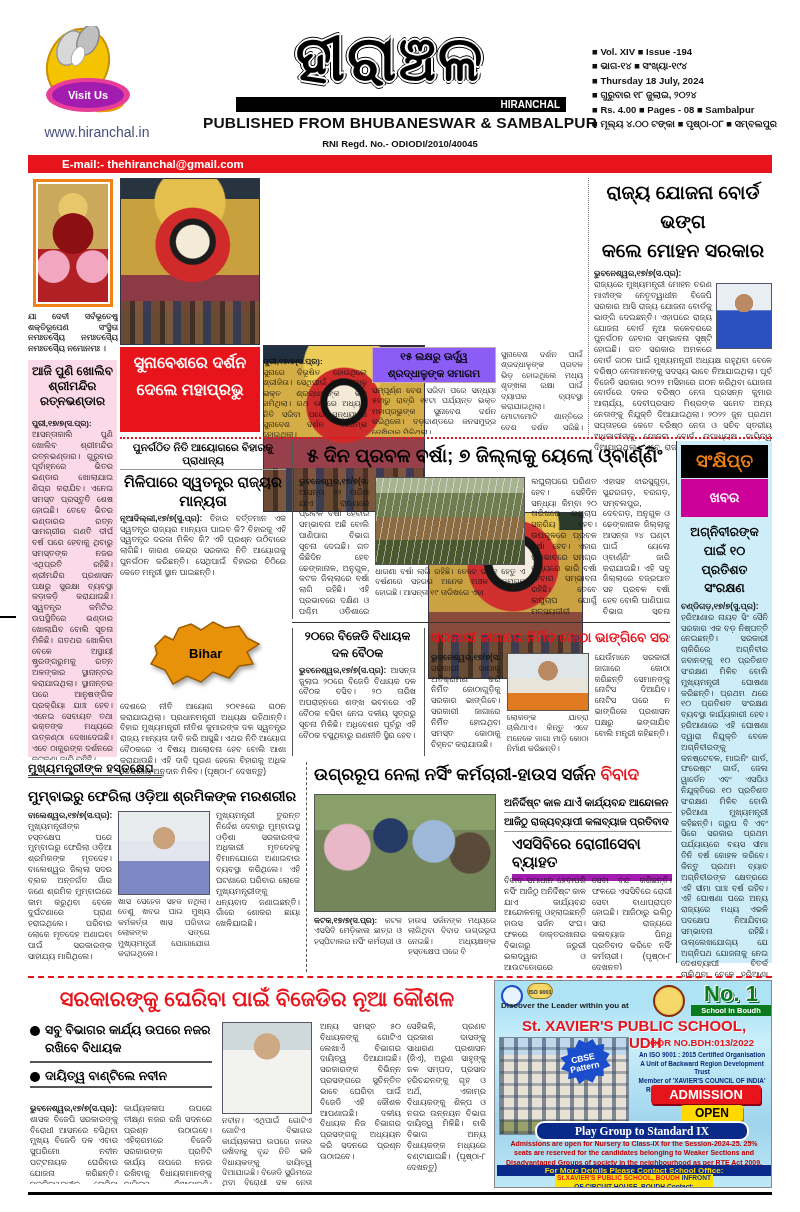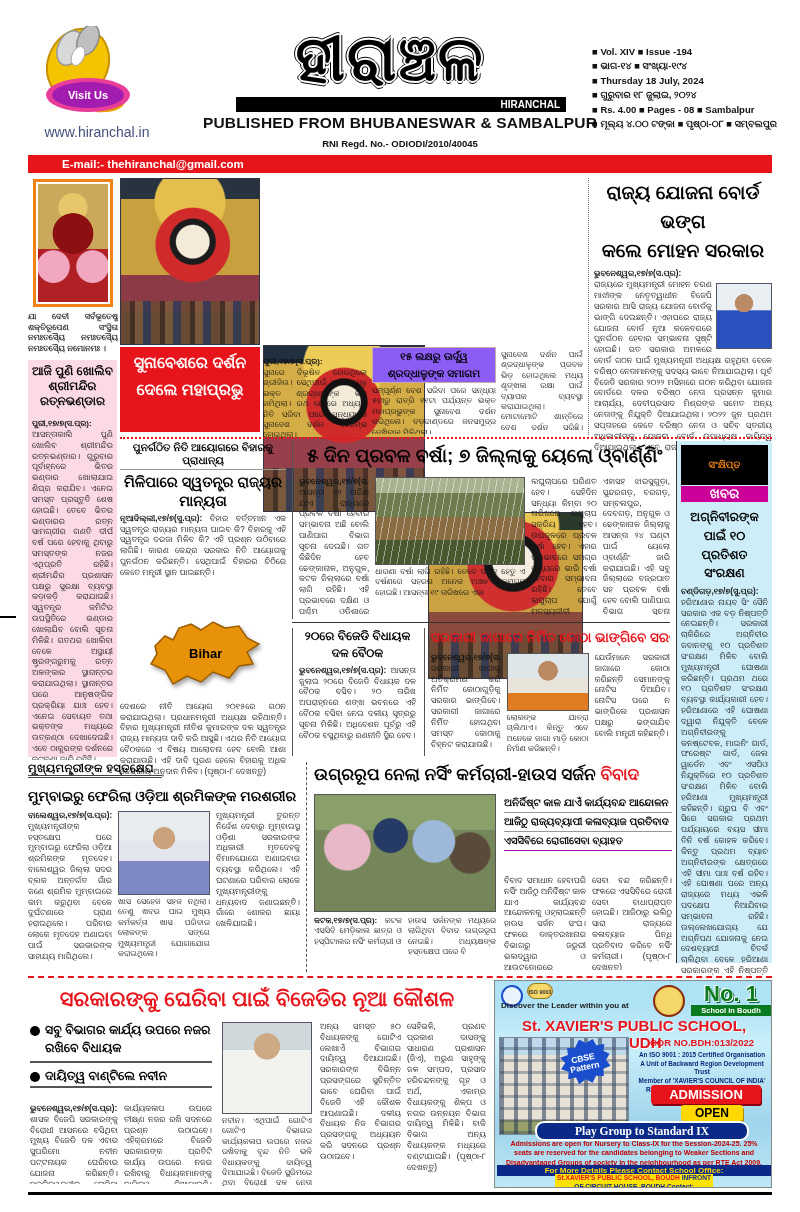--- a/index.html
+++ b/index.html
@@ -222,22 +222,22 @@
       <div class="body-txt" style="width:70px; height:100px;"><span class="dl">ଭୁବନେଶ୍ୱର,୧୭/୭(ସ.ପ୍ର):</span> <span>ସରକାରୀ ଜାଗାକୁ ଅତିକ୍ରମଣ କରି ନିର୍ମିତ କୋଠାଗୁଡ଼ିକୁ ସରକାର ଭାଙ୍ଗିବେ। ସରକାରୀ ଜାଗାରେ ନିର୍ମିତ ହୋଇଥିବା ସମସ୍ତ କୋଠାକୁ ଚିହ୍ନଟ କରାଯାଉଛି।</span></div>
       <div style="width:82px;">
         <div class="ph ph-man-saffron" style="width:82px; height:58px; border:1px solid #555;"></div>
         <div class="caption" style="height:40px; margin-top:2px;">ଲୋକଙ୍କ ଯାତ୍ରା ଚାଲିଥାଏ। କିନ୍ତୁ ଏବେ ଅନେକେ ଜାଗା ମାଡ଼ି କୋଠା ନିର୍ମାଣ କରିଛନ୍ତି।</div>
       </div>
       <div class="body-txt" style="width:76px; height:100px;">ଯେଉଁମାନେ ସରକାରୀ ଜାଗାରେ କୋଠା କରିଛନ୍ତି ସେମାନଙ୍କୁ ନୋଟିସ ଦିଆଯିବ। ନୋଟିସ ପରେ ନ ଭାଙ୍ଗିଲେ ପ୍ରଶାସନ ପକ୍ଷରୁ ଭଙ୍ଗାଯିବ ବୋଲି ମନ୍ତ୍ରୀ କହିଛନ୍ତି।</div>
     </div>
   </div>
 
   <div class="abs bluecol" style="left:676px; top:441px; width:96px; height:522px; border-left:1px solid #333; padding:4px;">
-    <div style="background:#000; color:#f08218; font-size:10px; font-weight:bold; text-align:center; padding:14px 0;">ସଂକ୍ଷିପ୍ତ</div>
-    <div style="background:#cc0099; color:#fff; font-size:13.5px; font-weight:bold; text-align:center; padding:0 0; margin-top:1px;">ଖବର</div>
+    <div style="background:#000; color:#f08218; font-size:18px; font-weight:bold; text-align:center; padding:6px 0;">ସଂକ୍ଷିପ୍ତ</div>
+    <div style="background:#cc0099; color:#fff; font-size:13.5px; font-weight:bold; text-align:center; padding:11px 0; margin-top:1px;">ଖବର</div>
     <div class="hl center" style="font-size:12.5px; line-height:1.5; margin:6px 0 4px;">ଅଗ୍ନିବୀରଙ୍କ ପାଇଁ ୧୦ ପ୍ରତିଶତ ସଂରକ୍ଷଣ</div>
     <div class="body-txt" style="height:390px;"><span class="dl">ଚଣ୍ଡିଗଡ଼,୧୭/୭(ସୁ.ପ୍ର):</span> <span>ହରିଆଣାର ନାୟବ ସିଂ ସୈନି ସରକାର ଏକ ବଡ଼ ନିଷ୍ପତ୍ତି ନେଇଛନ୍ତି। ସରକାରୀ ଚାକିରିରେ ଅଗ୍ନିବୀର ଜବାନଙ୍କୁ ୧୦ ପ୍ରତିଶତ ସଂରକ୍ଷଣ ମିଳିବ ବୋଲି ମୁଖ୍ୟମନ୍ତ୍ରୀ ଘୋଷଣା କରିଛନ୍ତି। ପ୍ରଥମ ଥରେ ୧୦ ପ୍ରତିଶତ ସଂରକ୍ଷଣ ବ୍ୟବସ୍ଥା କାର୍ଯ୍ୟକାରୀ ହେବ। ହରିଆଣାରେ ଏହି ଘୋଷଣା ଦ୍ୱାରା ନିଯୁକ୍ତି ବେଳେ ଅଗ୍ନିବୀରଙ୍କୁ କନଷ୍ଟେବଳ, ମାଇନିଂ ଗାର୍ଡ, ଫରେଷ୍ଟ ଗାର୍ଡ, ଜେଲ ୱାର୍ଡେନ ଏବଂ ଏସପିଓ ନିଯୁକ୍ତିରେ ୧୦ ପ୍ରତିଶତ ସଂରକ୍ଷଣ ମିଳିବ ବୋଲି ହରିଆଣା ମୁଖ୍ୟମନ୍ତ୍ରୀ କହିଛନ୍ତି। ଗ୍ରୁପ ବି ଏବଂ ସିରେ ସରକାର ପ୍ରଥମ ପର୍ଯ୍ୟାୟରେ ବୟସ ସୀମା ତିନି ବର୍ଷ କୋହଳ କରିବେ। କିନ୍ତୁ ପ୍ରଥମ ବ୍ୟାଚ ଅଗ୍ନିବୀରଙ୍କ କ୍ଷେତ୍ରରେ ଏହି ସୀମା ପାଞ୍ଚ ବର୍ଷ ରହିବ। ଏହି ଘୋଷଣା ପରେ ଅନ୍ୟ ରାଜ୍ୟରେ ମଧ୍ୟ ଏଭଳି ପଦକ୍ଷେପ ନିଆଯିବାର ସମ୍ଭାବନା ରହିଛି। ଉଲ୍ଲେଖଯୋଗ୍ୟ ଯେ ଅଗ୍ନିପଥ ଯୋଜନାକୁ ନେଇ ଦେଶବ୍ୟାପୀ ବିତର୍କ ଚାଲିଥିବା ବେଳେ ହରିଆଣା ସରକାରଙ୍କ ଏହି ନିଷ୍ପତ୍ତି ଗୁରୁତ୍ୱପୂର୍ଣ୍ଣ ମନେ କରାଯାଉଛି। ସେନାରେ ଚାରି ବର୍ଷ ସେବା ପରେ ଫେରୁଥିବା ଯୁବକଙ୍କ ଭବିଷ୍ୟତ ସୁରକ୍ଷିତ ରହିବ ବୋଲି ସରକାର କହିଛନ୍ତି।</span></div>
   </div>
 
   <div class="abs" style="left:28px; top:762px; width:272px; height:210px;">
     <div class="hl" style="font-size:11.5px; letter-spacing:.3px; border-bottom:3px double #444; display:inline-block; padding-right:8px;">ମୁଖ୍ୟମନ୍ତ୍ରୀଙ୍କ ହସ୍ତକ୍ଷେପ</div>
     <div class="hl nowrap" style="font-size:14px; height:24px; line-height:24px; margin-top:2px;">ମୁମ୍ବାଇରୁ ଫେରିଲା ଓଡ଼ିଆ ଶ୍ରମିକଙ୍କ ମରଶରୀର</div>
     <div class="cols" style="margin-top:3px;">
       <div class="body-txt" style="width:84px; height:172px;"><span class="dl">ବାଲେଶ୍ୱର,୧୭/୭(ସ.ପ୍ର):</span> <span>ମୁଖ୍ୟମନ୍ତ୍ରୀଙ୍କ ହସ୍ତକ୍ଷେପ ପରେ ମୁମ୍ବାଇରୁ ଫେରିଲା ଓଡ଼ିଆ ଶ୍ରମିକଙ୍କ ମୃତଦେହ। ବାଲେଶ୍ୱର ଜିଲ୍ଲା ସଦର ବ୍ଲକ ଅନ୍ତର୍ଗତ ଗାଁର ଜଣେ ଶ୍ରମିକ ମୁମ୍ବାଇରେ କାମ କରୁଥିବା ବେଳେ ଦୁର୍ଘଟଣାରେ ପ୍ରାଣ ହରାଇଥିଲେ। ପରିବାର ଲୋକେ ମୃତଦେହ ଅଣାଇବା ପାଇଁ ସରକାରଙ୍କ ସାହାଯ୍ୟ ମାଗିଥିଲେ।</span></div>
       <div style="width:92px;">
@@ -248,21 +248,21 @@
     </div>
   </div>
 
   <div class="abs" style="left:306px; top:762px; width:366px; height:210px; border-left:1px dashed #555; padding-left:7px;">
     <div class="hl nowrap" style="font-size:17px; height:28px; line-height:26px;"><span>ଉଗ୍ରରୂପ ନେଲା ନର୍ସିଂ କର୍ମଚାରୀ-ହାଉସ ସର୍ଜନ </span><span class="hl-red">ବିବାଦ</span></div>
     <div style="position:relative;">
       <div class="ph ph-protest" style="position:absolute; left:0; top:4px; width:182px; height:118px; border:1px solid #555;"></div>
       <div class="abs" style="left:190px; top:4px; width:168px;">
         <div class="hl" style="font-size:10.3px; padding:3px 0; border-bottom:1px solid #999;">ଅନିର୍ଦ୍ଦିଷ୍ଟ କାଳ ଯାଏଁ କାର୍ଯ୍ୟବନ୍ଦ ଆନ୍ଦୋଳନ</div>
         <div class="hl" style="font-size:10.3px; padding:3px 0; border-bottom:1px solid #999;">ଆଜିଠୁ ରାଜ୍ୟବ୍ୟାପୀ କଳାବ୍ୟାଜ ପ୍ରତିବାଦ</div>
-        <div class="hl" style="font-size:10px; padding:3px 0; border-bottom:1px solid #a21caf;">ଏସସିବିରେ ରୋଗୀସେବା ବ୍ୟାହତ</div>
+        <div class="hl" style="font-size:15px; padding:3px 0; border-bottom:7px solid #a21caf;margin-left:8px;">ଏସସିବିରେ ରୋଗୀସେବା ବ୍ୟାହତ</div>
       </div>
       <div class="abs cols" style="left:190px; top:86px; width:168px;">
         <div class="body-txt" style="width:82px; height:94px;">ବିବାଦ ସମାଧାନ ହେବାପରି ନର୍ସିଂ ଆଜିଠୁ ଅନିର୍ଦ୍ଦିଷ୍ଟ କାଳ ଯାଏ କାର୍ଯ୍ୟବନ୍ଦ ଆନ୍ଦୋଳନକୁ ଓହ୍ଲାଇଛନ୍ତି ହାଉସ ସର୍ଜନ ସଂଘ। ଫଳରେ ଡାକ୍ତରଖାନାର ବିଭାଗରୁ ଜରୁରୀ ଭଲଦ୍ୱାର ଓ ଆଉଟଡୋରରେ</div>
         <div class="body-txt" style="width:80px; height:94px;">ସେବା ବନ୍ଦ କରିଛନ୍ତି। ଫଳରେ ଏସସିବିରେ ରୋଗୀ ସେବା ବାଧାପ୍ରାପ୍ତ ହୋଇଛି। ଆଜିଠାରୁ ଭଲିଠୁ ସାରା ରାଜ୍ୟରେ କଳାବ୍ୟାଜ ପିନ୍ଧି ପ୍ରତିବାଦ କରିବେ ନର୍ସିଂ କର୍ମଚାରୀ। (ପୃଷ୍ଠା-୮ ଦେଖନ୍ତୁ)</div>
       </div>
       <div class="abs cols" style="left:0; top:126px; width:182px;">
         <div class="caption" style="width:88px; height:52px;"><span class="dl" style="font-size:8px;">କଟକ,୧୭/୭(ସ.ପ୍ର):</span> <span>କଟକ ଏସସିବି ମେଡ଼ିକାଲ ଛାତ୍ର ଓ ହସ୍ପିଟାଲର ନର୍ସିଂ କର୍ମଚାରୀ ଓ</span></div>
         <div class="caption" style="width:88px; height:52px;">ହାଉସ ସର୍ଜନଙ୍କ ମଧ୍ୟରେ ଲାଗିଥିବା ବିବାଦ ଉଗ୍ରରୂପ ନେଇଛି। ଅଧ୍ୟକ୍ଷଙ୍କ ହସ୍ତକ୍ଷେପ ପରେ ବି</div>
       </div>
     </div>

